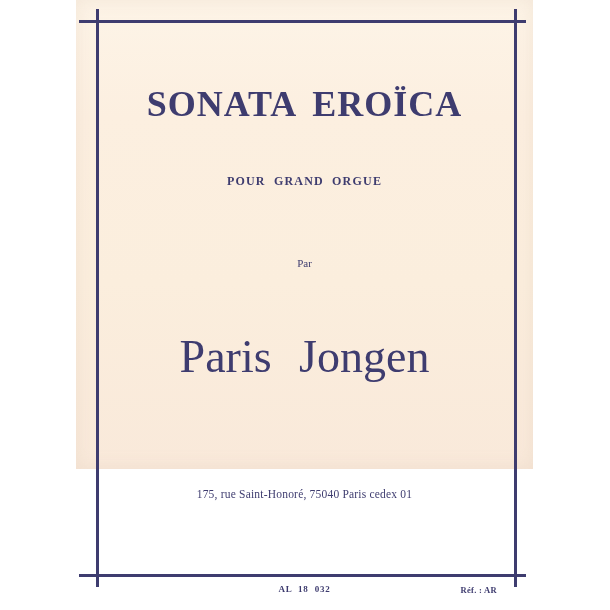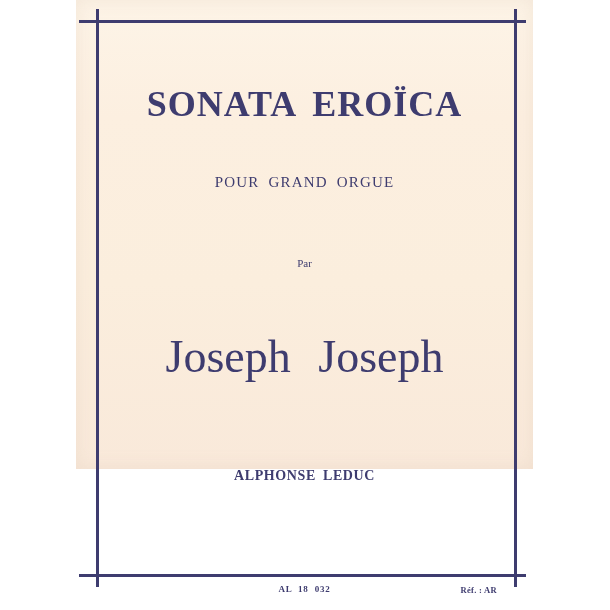--- a/index.html
+++ b/index.html
@@ -45,22 +45,22 @@
   }
   .title {
     top: 86px;
     font-size: 36px;
     font-weight: bold;
     letter-spacing: 1px;
     word-spacing: 7px;
   }
   .subtitle {
     top: 175px;
-    font-size: 15px;
-    font-weight: 400;
+    font-size: 12px;
+    font-weight: 700;
     letter-spacing: 1.2px;
     word-spacing: 4px;
   }
   .byline {
     top: 258px;
     font-size: 11px;
   }
   .composer {
     top: 334px;
     font-size: 46px;
@@ -106,23 +106,23 @@
     <div class="rule rule-bottom"></div>
     <div class="rule rule-left"></div>
     <div class="rule rule-right"></div>
 
     <div class="textblock title">SONATA EROÏCA</div>
 
     <div class="textblock subtitle">POUR GRAND ORGUE</div>
 
     <div class="textblock byline">Par</div>
 
-    <div class="textblock composer">Joseph Joseph</div>
+    <div class="textblock composer">Paris Jongen</div>
 
-    <div class="textblock publisher">ALPHONSE LEDUC</div>
 
+    <div class="textblock address">175, rue Saint-Honoré, 75040 Paris cedex 01</div>
 
     <div class="textblock plate">AL 18 032</div>
 
     <div class="textblock reference">Réf. : AR</div>
 
   </div>
 </div>
 
 </body></html>

